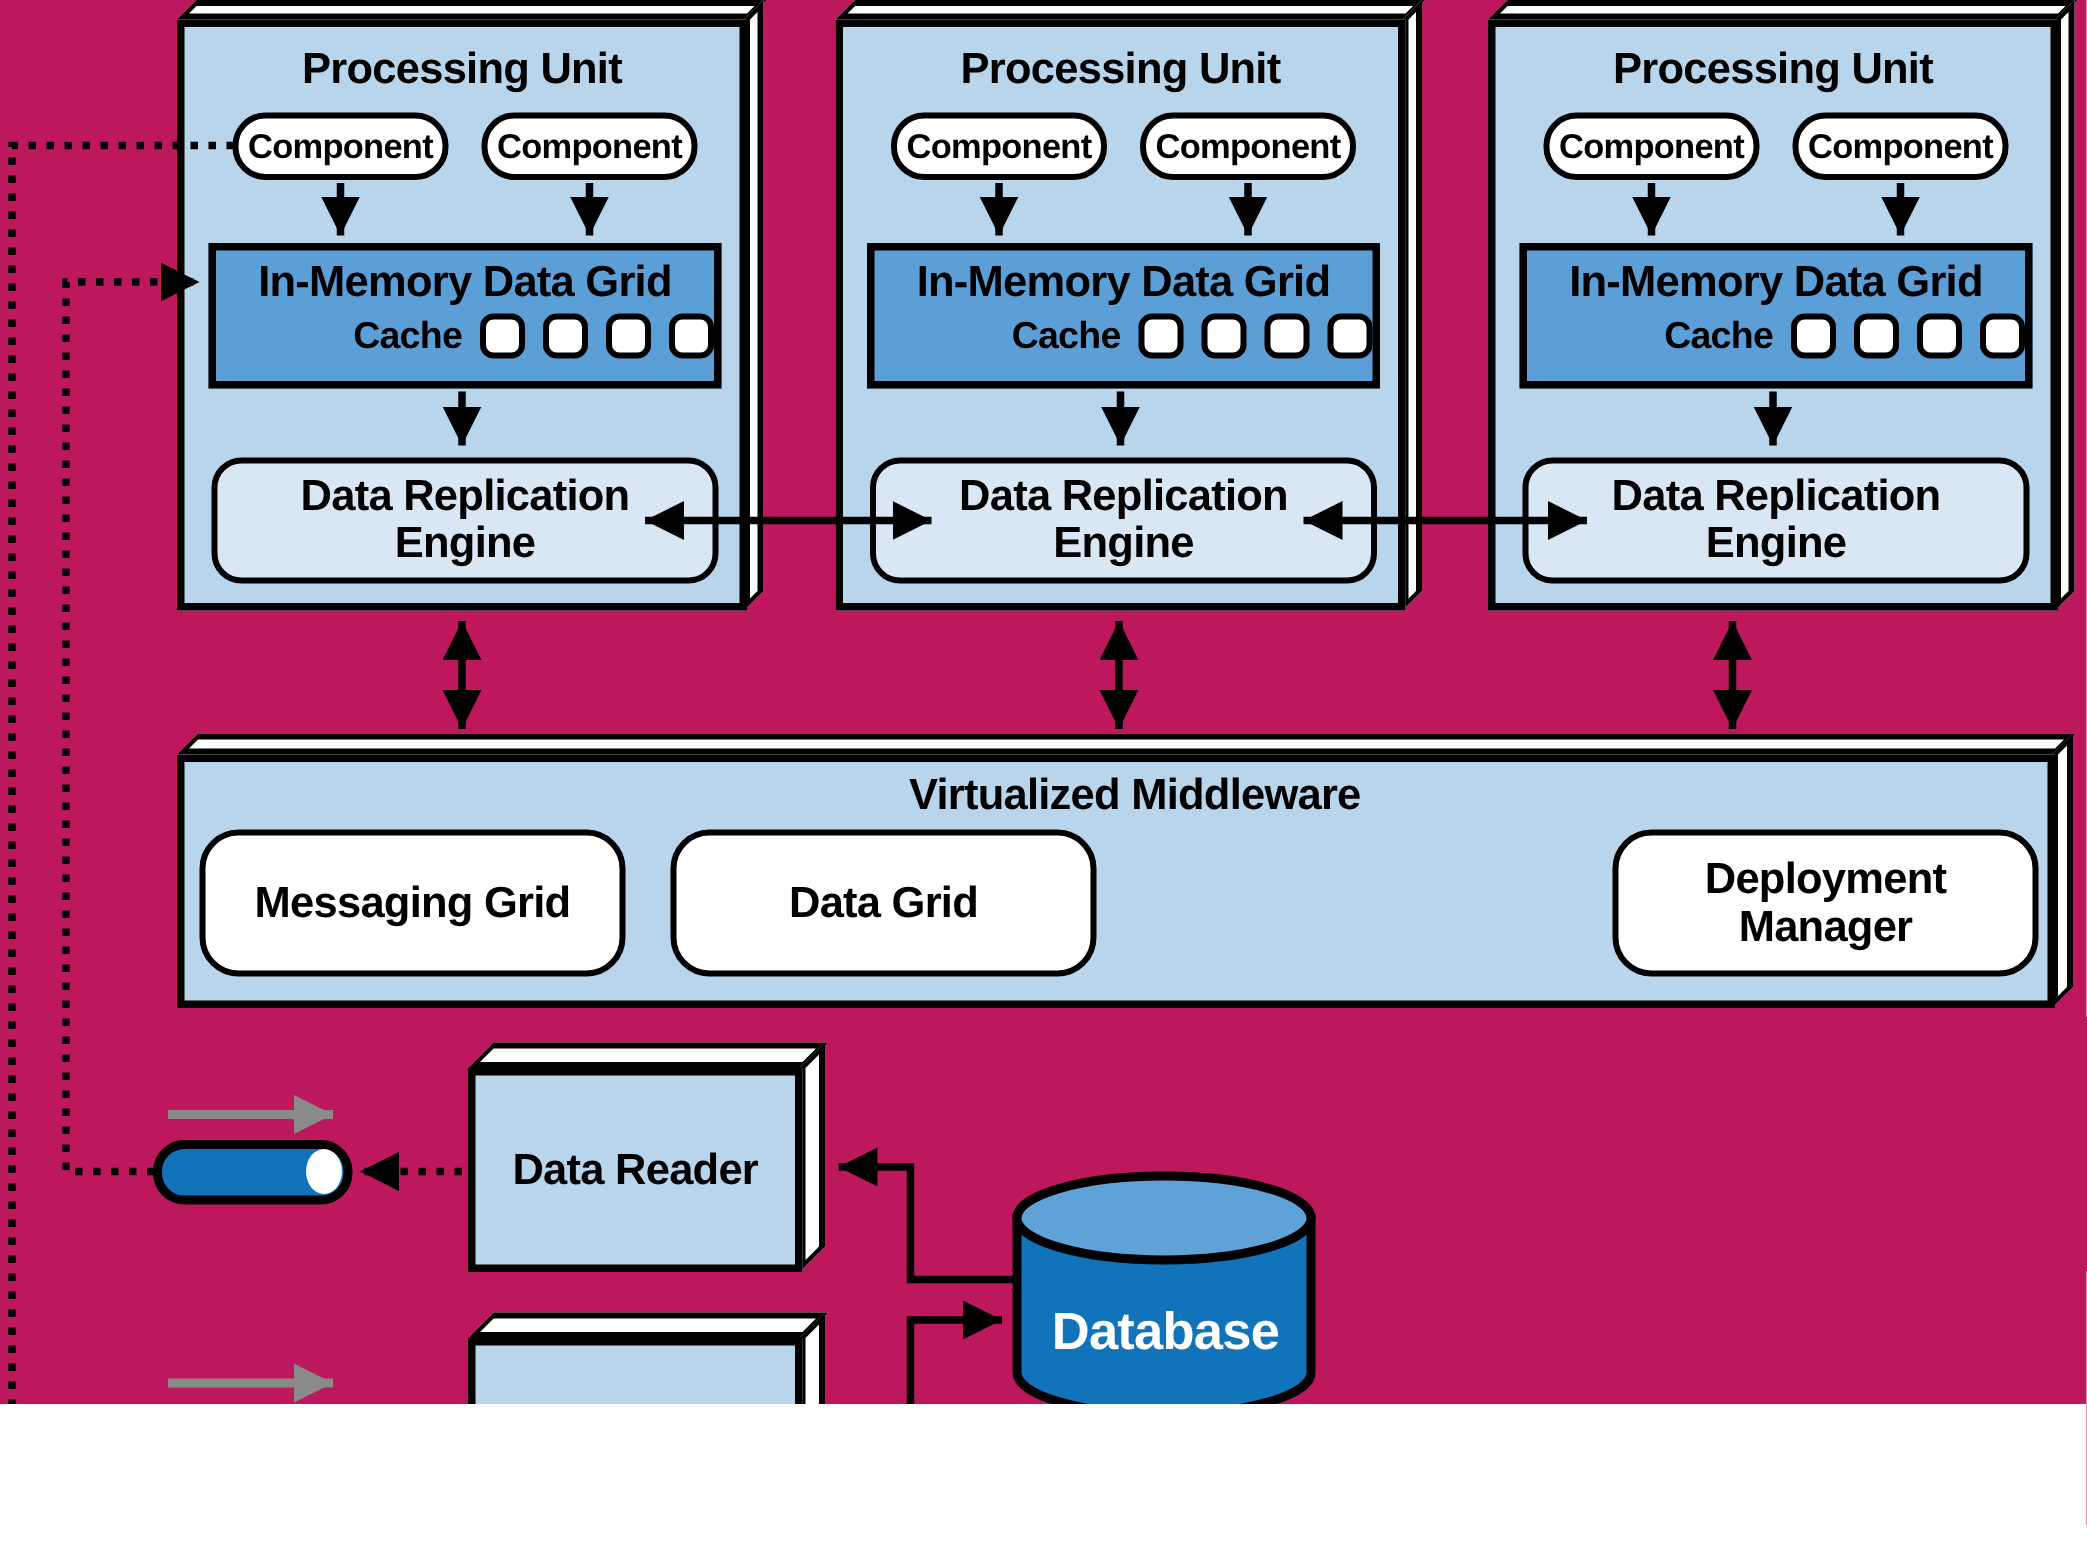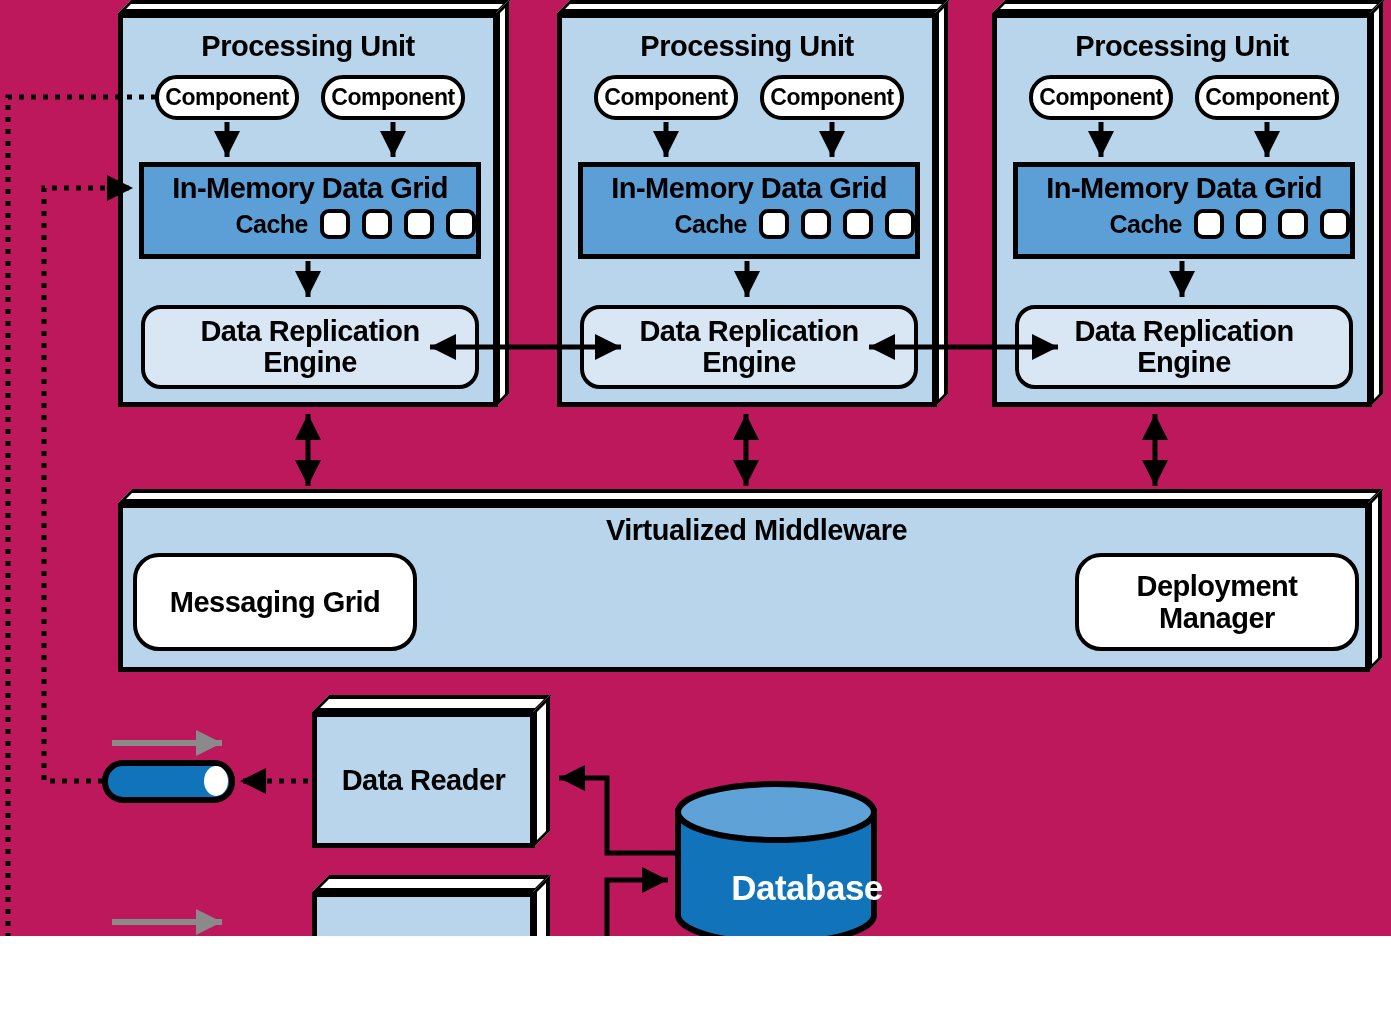--- a/index.html
+++ b/index.html
@@ -26,21 +26,21 @@
   .dre{position:absolute;left:18px;top:287px;width:338px;height:84px;box-sizing:border-box;background:#d9e7f5;
        border:4px solid #000;border-radius:20px;display:flex;flex-direction:column;align-items:center;
        justify-content:center;font-size:29px;font-weight:700;line-height:1.08;}
   .mw{background:#b9d5ec;}
   .mw-title{text-align:center;margin-top:6px;font-size:29px;font-weight:700;padding-left:25px;}
   .svc{position:absolute;box-sizing:border-box;width:284px;height:98px;background:#fff;border:4px solid #000;
        border-radius:26px;display:flex;flex-direction:column;align-items:center;justify-content:center;
        font-size:29px;font-weight:700;line-height:1.12;}
   .io{background:#b9d5ec;display:flex;align-items:center;justify-content:center;font-size:29px;font-weight:700;}
   .db-label{position:absolute;left:676px;top:868px;width:202px;z-index:7;text-align:center;
-            font-size:35px;font-weight:700;color:#ffffff;padding-left:30px;}
+            font-size:35px;font-weight:700;color:#ffffff;}
   .svc span:empty,.dre span:empty{display:none;}
 </style>
 </head>
 <body>
 
 <div class="canvas">
 
   <svg class="overlay" viewBox="0 0 1391 1033">
     <defs>
       <marker id="mA" markerUnits="userSpaceOnUse" markerWidth="30" markerHeight="28" refX="26" refY="13" orient="auto-start-reverse">
@@ -179,20 +179,24 @@
   </div>
 
   <div class="slab-top" style="left:118px;top:489px;width:1252px;height:14px;"></div>
   <div class="slab-right" style="left:1368px;top:503px;width:14px;height:169px;"></div>
   <div class="face mw" style="left:118px;top:503px;width:1252px;height:169px;">
     <div class="mw-title">Virtualized Middleware</div>
     <div class="svc" style="left:10px;top:45px;">
       <span>Messaging Grid</span>
 
     </div>
+    <div class="svc" style="left:324px;top:45px;">
+      <span>Data Grid</span>
+
+    </div>
     <div class="svc" style="left:952px;top:45px;">
       <span>Deployment</span>
       <span>Manager</span>
     </div>
   </div>
 
   <div class="slab-top" style="left:312px;top:695px;width:223px;height:17px;"></div>
   <div class="slab-right" style="left:533px;top:712px;width:17px;height:136px;"></div>
   <div class="face io" style="left:312px;top:712px;width:223px;height:136px;">
     <span>Data Reader</span>

